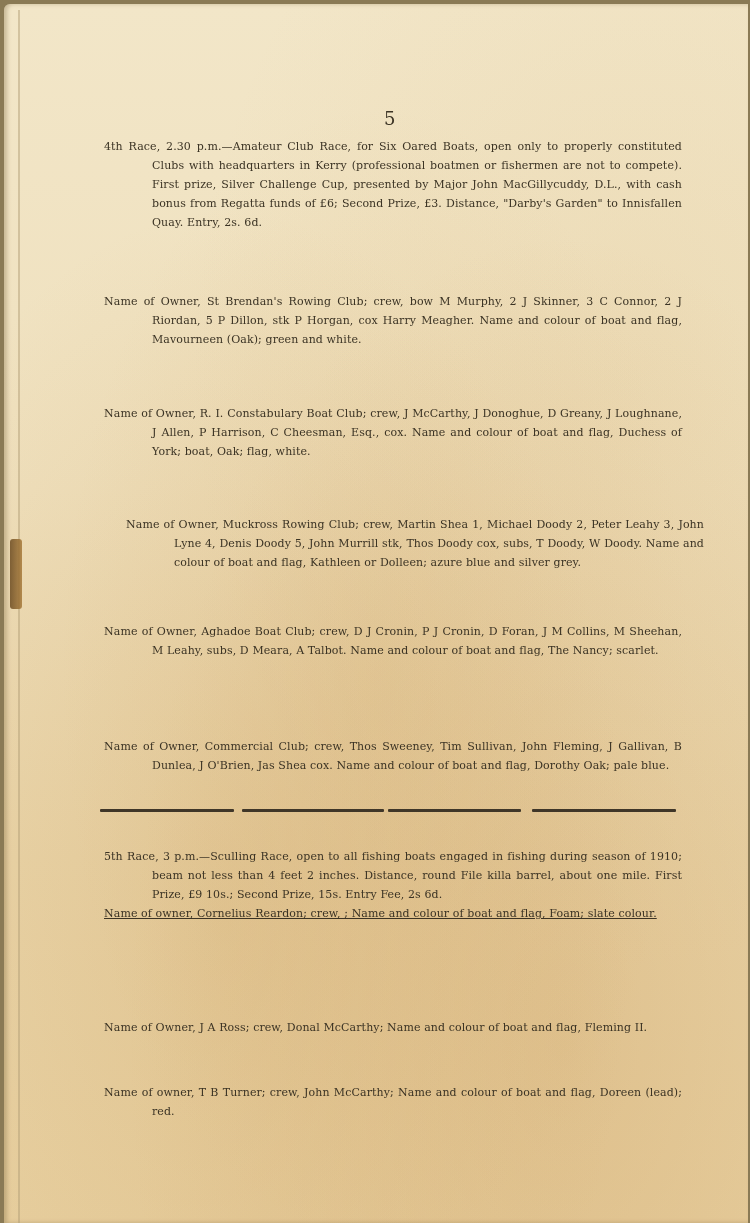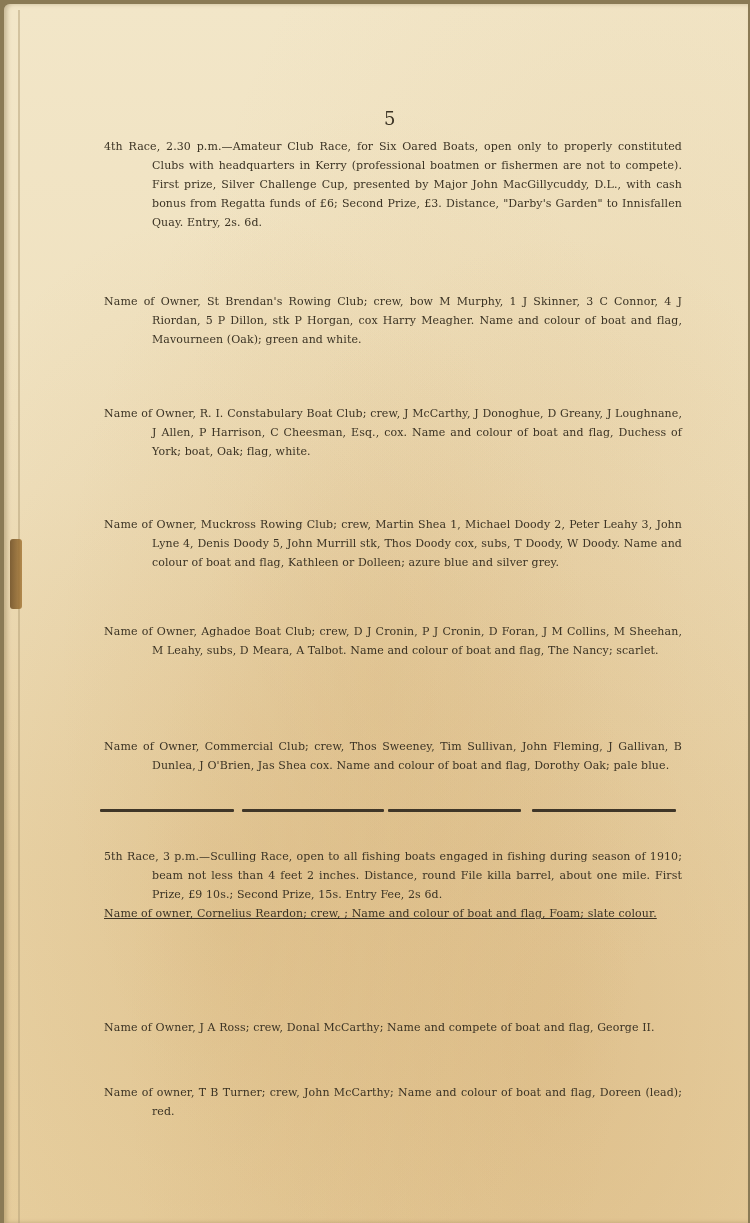--- a/index.html
+++ b/index.html
@@ -50,28 +50,28 @@
   <div class="spine"></div>
   <div class="stain"></div>
 
   <div class="page-number">5</div>
 
   <div class="text entry" style="top:133px;">
     <p>4th Race, 2.30 p.m.—Amateur Club Race, for Six Oared Boats, open only to properly constituted Clubs with headquarters in Kerry (professional boatmen or fishermen are not to compete). First prize, Silver Challenge Cup, presented by Major John MacGillycuddy, D.L., with cash bonus from Regatta funds of £6; Second Prize, £3. Distance, "Darby's Garden" to Innisfallen Quay. Entry, 2s. 6d.</p>
   </div>
 
   <div class="text entry" style="top:288px;">
-    <p>Name of Owner, St Brendan's Rowing Club; crew, bow M Murphy, 1 J Skinner, 3 C Connor, 4 J Riordan, 5 P Dillon, stk P Horgan, cox Harry Meagher. Name and colour of boat and flag, Mavourneen (Oak); green and white.</p>
+    <p>Name of Owner, St Brendan's Rowing Club; crew, bow M Murphy, 2 J Skinner, 3 C Connor, 2 J Riordan, 5 P Dillon, stk P Horgan, cox Harry Meagher. Name and colour of boat and flag, Mavourneen (Oak); green and white.</p>
   </div>
 
   <div class="text entry" style="top:400px;">
     <p>Name of Owner, R. I. Constabulary Boat Club; crew, J McCarthy, J Donoghue, D Greany, J Loughnane, J Allen, P Harrison, C Cheesman, Esq., cox. Name and colour of boat and flag, Duchess of York; boat, Oak; flag, white.</p>
   </div>
 
-  <div class="text entry" style="top:511px;">
+  <div class="text entry" style="top:511px;margin-left:22px;">
     <p>Name of Owner, Muckross Rowing Club; crew, Martin Shea 1, Michael Doody 2, Peter Leahy 3, John Lyne 4, Denis Doody 5, John Murrill stk, Thos Doody cox, subs, T Doody, W Doody. Name and colour of boat and flag, Kathleen or Dolleen; azure blue and silver grey.</p>
   </div>
 
   <div class="text entry" style="top:618px;">
     <p>Name of Owner, Aghadoe Boat Club; crew, D J Cronin, P J Cronin, D Foran, J M Collins, M Sheehan, M Leahy, subs, D Meara, A Talbot. Name and colour of boat and flag, The Nancy; scarlet.</p>
   </div>
 
   <div class="text entry" style="top:733px;">
     <p>Name of Owner, Commercial Club; crew, Thos Sweeney, Tim Sullivan, John Fleming, J Gallivan, B Dunlea, J O'Brien, Jas Shea cox. Name and colour of boat and flag, Dorothy Oak; pale blue.</p>
   </div>
@@ -83,19 +83,19 @@
 
   <div class="text entry" style="top:843px;">
     <p>5th Race, 3 p.m.—Sculling Race, open to all fishing boats engaged in fishing during season of 1910; beam not less than 4 feet 2 inches. Distance, round File killa barrel, about one mile. First Prize, £9 10s.; Second Prize, 15s. Entry Fee, 2s 6d.</p>
   </div>
 
   <div class="text entry" style="top:900px;text-decoration:underline;">
     <p>Name of owner, Cornelius Reardon; crew,            ; Name and colour of boat and flag, Foam; slate colour.</p>
   </div>
 
   <div class="text entry" style="top:1014px;">
-    <p>Name of Owner, J A Ross; crew, Donal McCarthy; Name and compete of boat and flag, George II.</p>
+    <p>Name of Owner, J A Ross; crew, Donal McCarthy; Name and colour of boat and flag, Fleming II.</p>
   </div>
 
   <div class="text entry" style="top:1079px;">
     <p>Name of owner, T B Turner; crew, John McCarthy; Name and colour of boat and flag, Doreen (lead); red.</p>
   </div>
 </div>
 
 </body></html>

